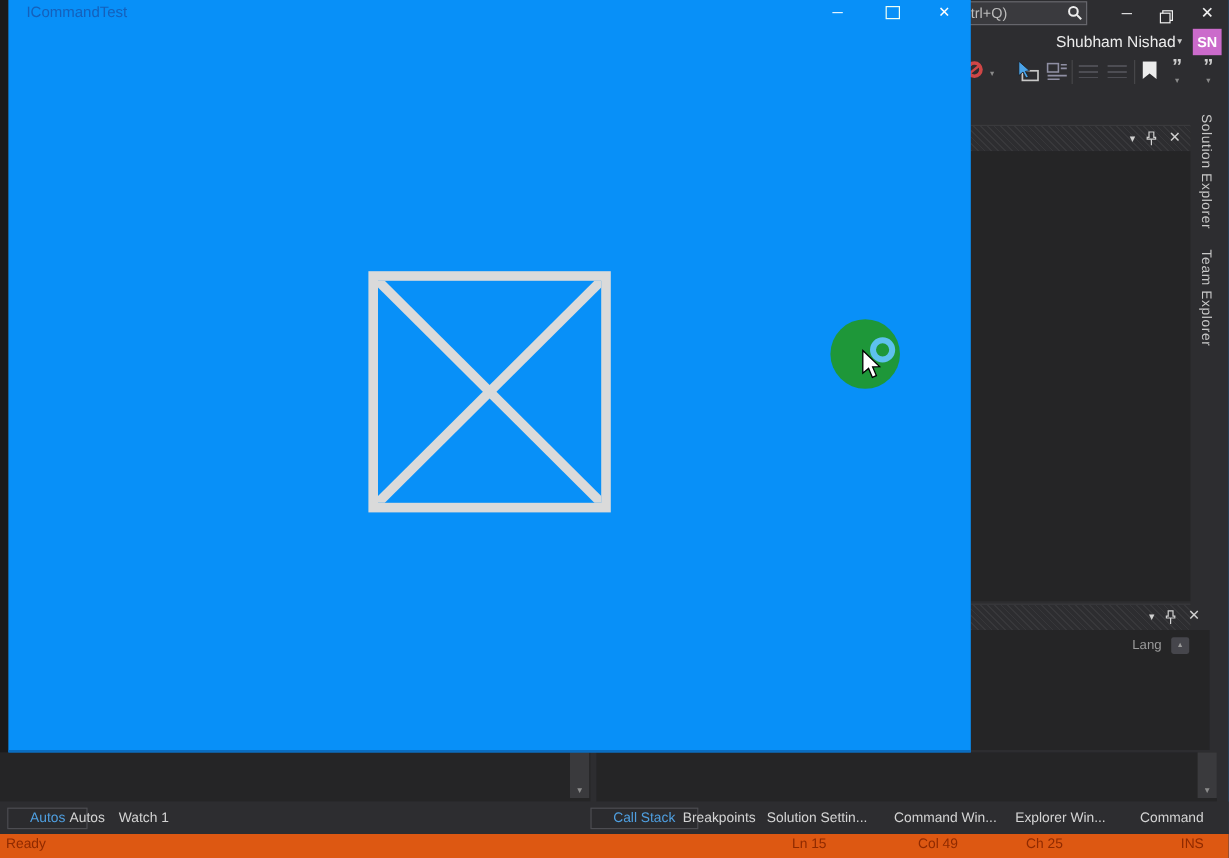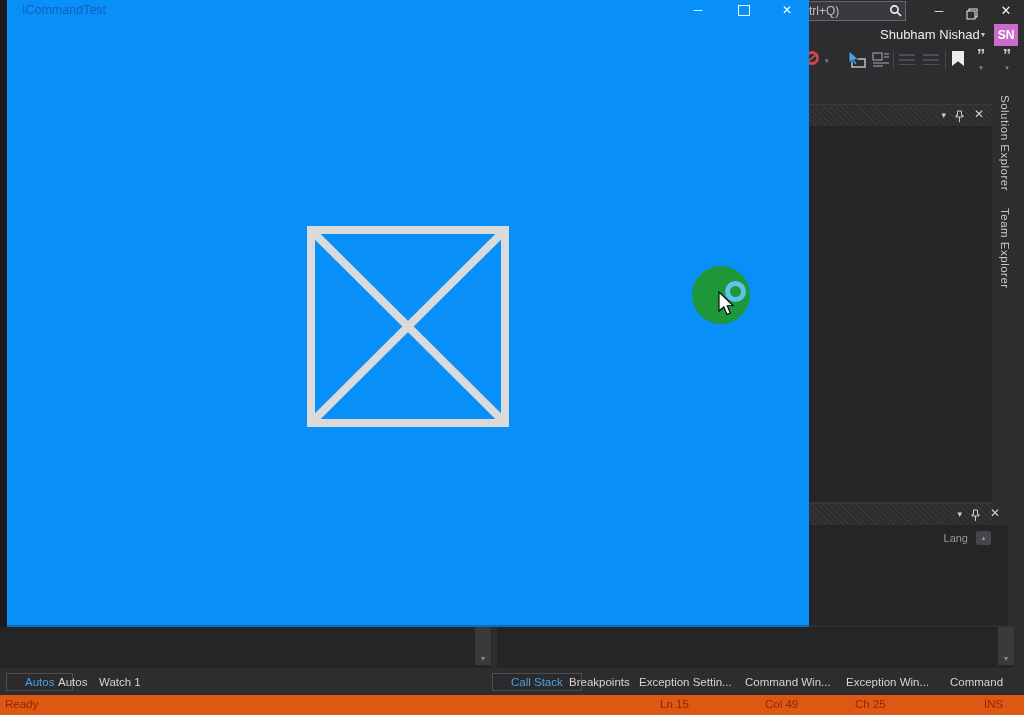--- a/index.html
+++ b/index.html
@@ -186,23 +186,23 @@
   </div>
 </div>
 
 <div class="abs tabs-row">
   <span class="tw-tab active" style="left:6px;">Autos</span>
   <span class="tw-tab" style="left:50px;">Autos</span>
   <span class="tw-tab" style="left:91px;">Watch 1</span>
 
   <span class="tw-tab active" style="left:492px;">Call Stack</span>
   <span class="tw-tab" style="left:561px;">Breakpoints</span>
-  <span class="tw-tab" style="left:631px;">Exception Settin...</span>
+  <span class="tw-tab" style="left:631px;">Solution Settin...</span>
   <span class="tw-tab" style="left:737px;">Command Win...</span>
-  <span class="tw-tab" style="left:838px;">Exception Win...</span>
+  <span class="tw-tab" style="left:838px;">Explorer Win...</span>
   <span class="tw-tab" style="left:942px;">Command</span>
 </div>
 
 <div class="abs statusbar">
   <span style="left:5px;text-align:center;">Ready</span>
   <span style="left:660px;">Ln 15</span>
   <span style="left:765px;">Col 49</span>
   <span style="left:855px;">Ch 25</span>
   <span style="left:984px;">INS</span>
 </div>

